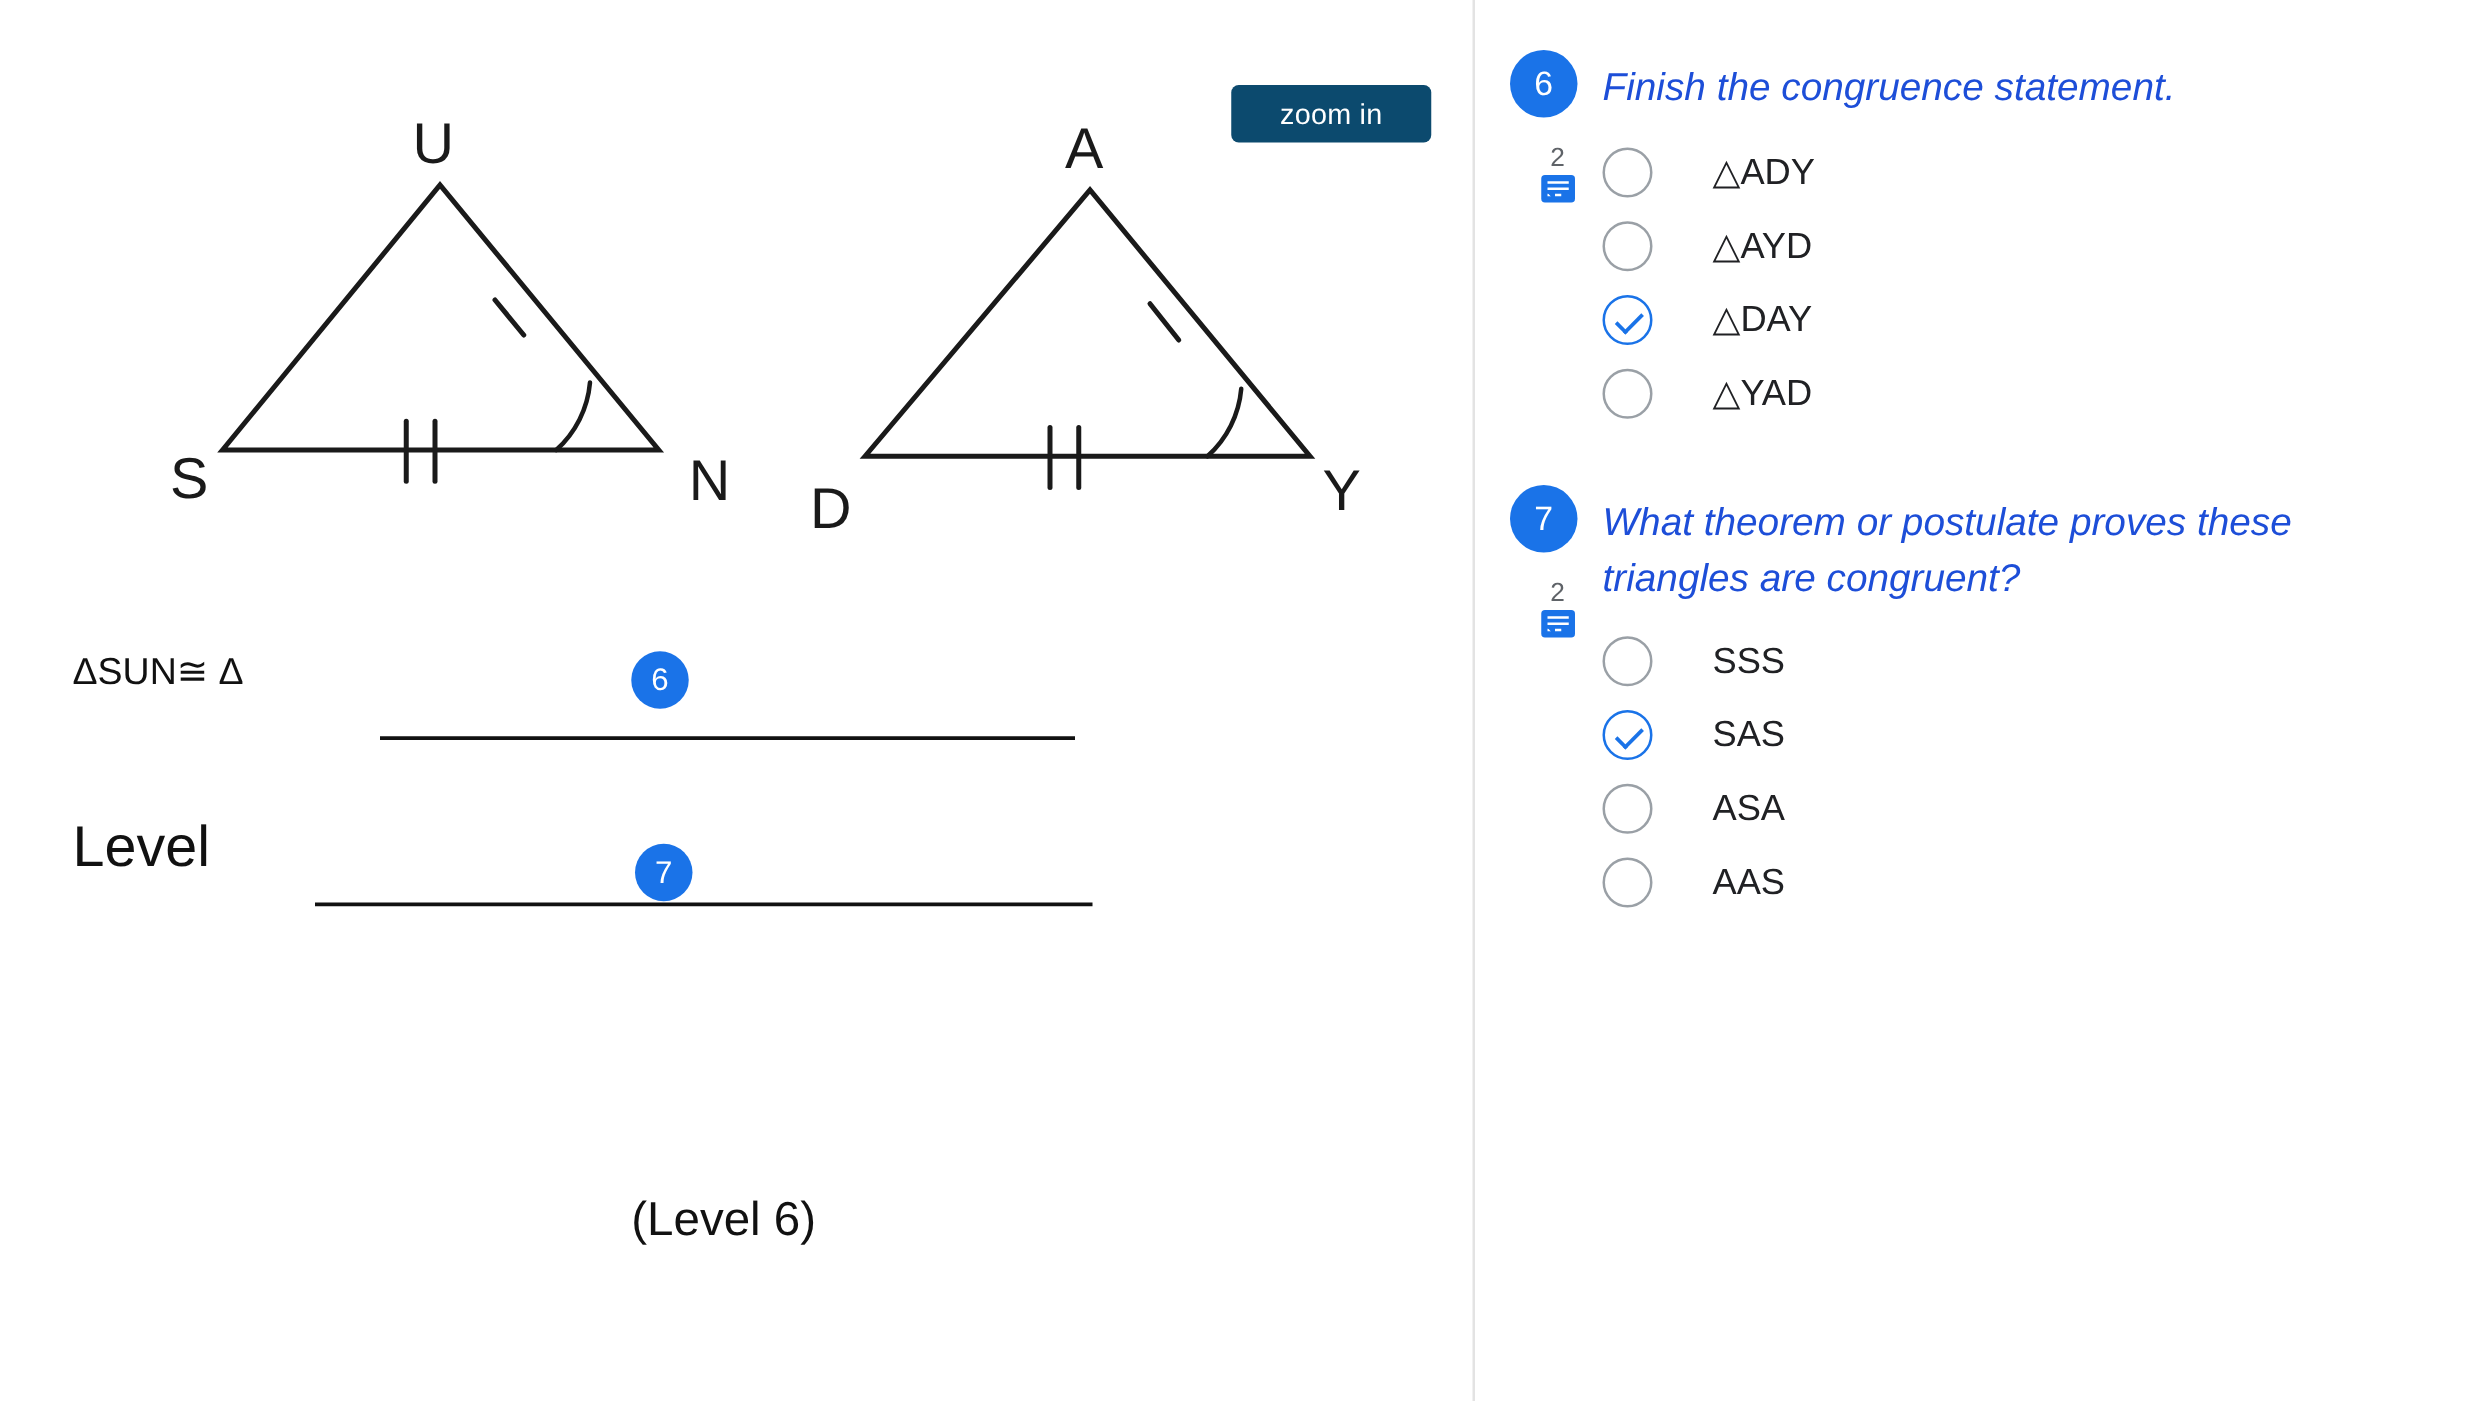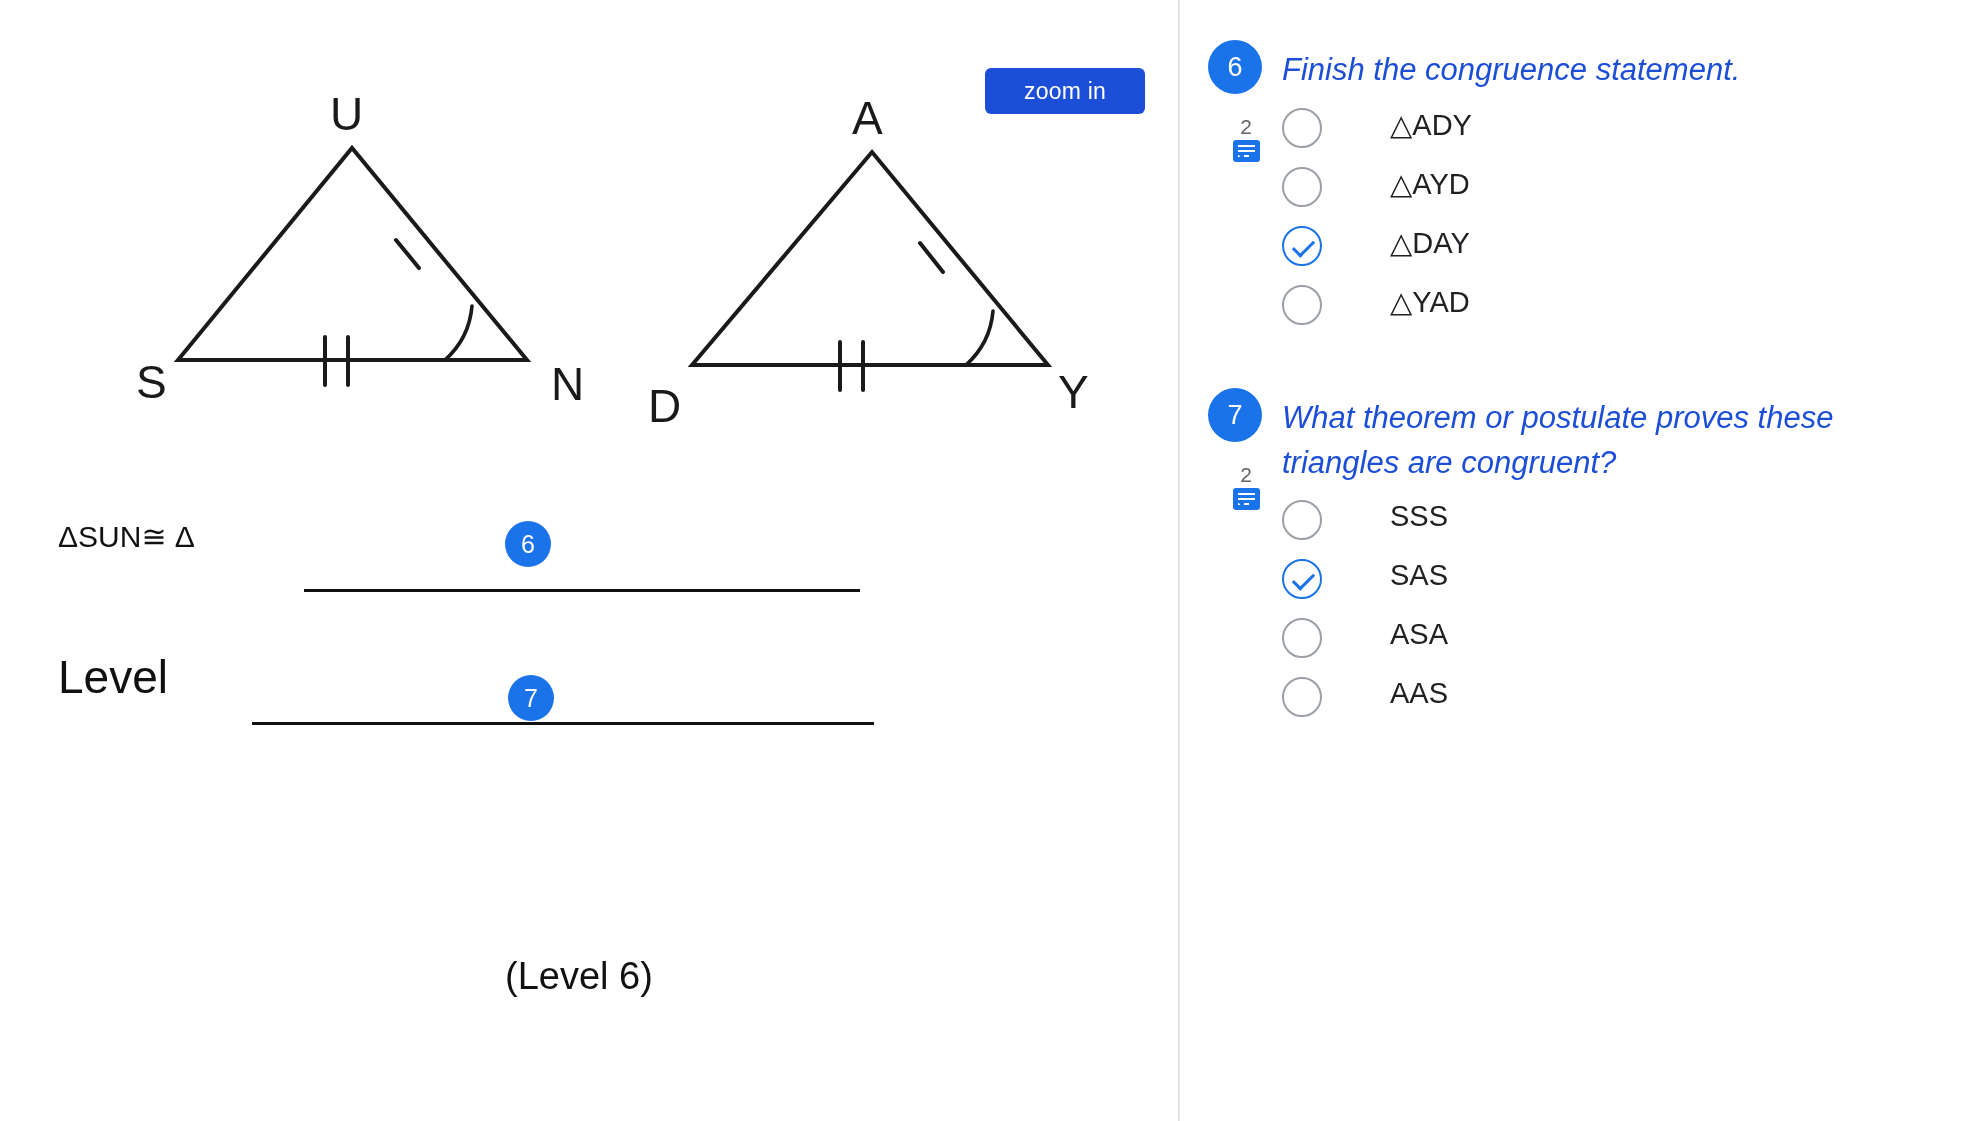--- a/index.html
+++ b/index.html
@@ -32,21 +32,21 @@
     left: 0; top: 0;
     width: 1180px;
     height: 1095px;
   }
   #zoom-in-button {
     position: absolute;
     left: 985px;
     top: 68px;
     width: 160px;
     height: 46px;
-    background: #1d4ed8;
+    background: #0c4a6e;
     color: #ffffff;
     border-radius: 6px;
     font-size: 23px;
     display: flex;
     align-items: center;
     justify-content: center;
     cursor: pointer;
     letter-spacing: .2px;
     z-index: 30;
   }
@@ -154,24 +154,23 @@
     background: #ffffff;
     display: block;
   }
   .comment-icon i:nth-child(1) { top: 5px; }
   .comment-icon i:nth-child(2) { top: 10px; }
   .comment-icon i:nth-child(3) { top: 15px; width: 11px; }
 
   .options { margin-top: 14px; padding-left: 74px; }
   .option-row {
     display: flex;
-    align-items: flex-start;
+    align-items: center;
     height: 59px;
     cursor: pointer;
-    gap: 20px;
   }
   .radio {
     width: 40px; height: 40px; min-width: 40px;
     border-radius: 50%;
     border: 2.5px solid #9aa0a6;
     background: #fff;
     position: relative;
   }
   .radio.checked { border-color: #1a73e8; }
   .radio.checked::after {

